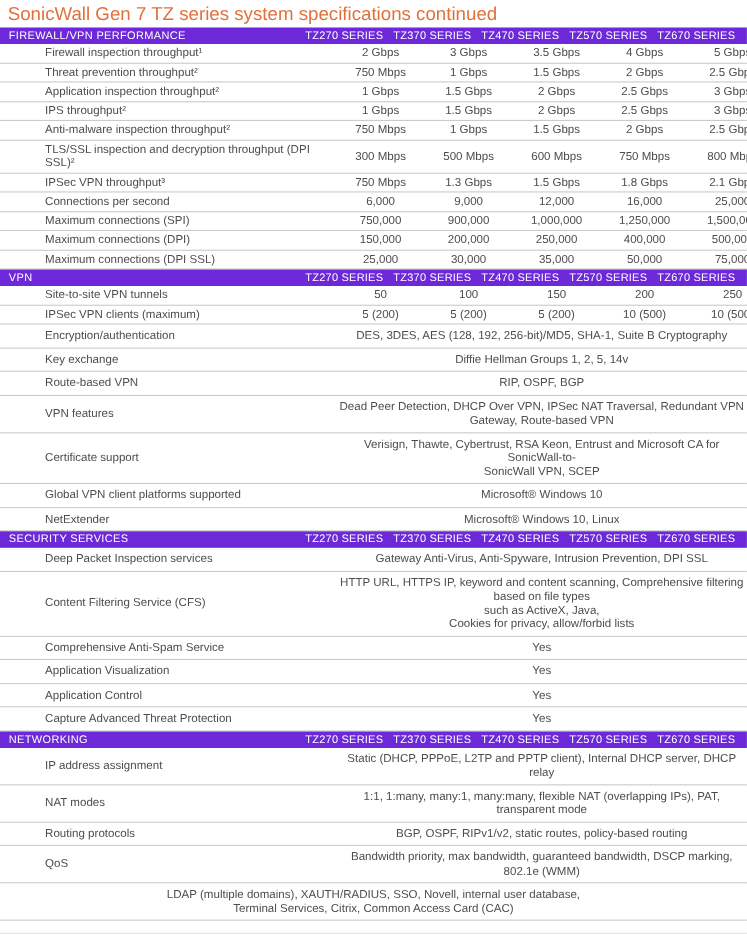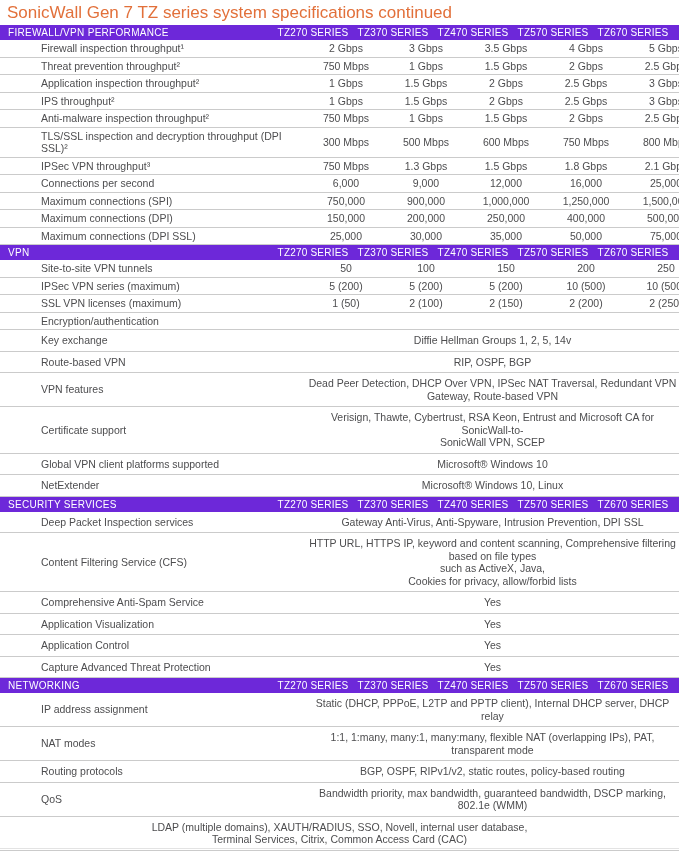--- a/index.html
+++ b/index.html
@@ -171,37 +171,30 @@
     </div>
     <div class="row">
       <div class="label">Site-to-site VPN tunnels</div>
       <div class="cell">50</div>
       <div class="cell">100</div>
       <div class="cell">150</div>
       <div class="cell">200</div>
       <div class="cell">250</div>
     </div>
     <div class="row">
-      <div class="label">IPSec VPN series (maximum)</div>
+      <div class="label">IPSec VPN clients (maximum)</div>
       <div class="cell">5 (200)</div>
       <div class="cell">5 (200)</div>
       <div class="cell">5 (200)</div>
       <div class="cell">10 (500)</div>
       <div class="cell">10 (500)</div>
     </div>
     <div class="row">
-      <div class="label">SSL VPN licenses (maximum)</div>
-      <div class="cell">1 (50)</div>
-      <div class="cell">2 (100)</div>
-      <div class="cell">2 (150)</div>
-      <div class="cell">2 (200)</div>
-      <div class="cell">2 (250)</div>
-    </div>
-    <div class="row">
       <div class="label">Encryption/authentication</div>
+      <div class="span-cell">DES, 3DES, AES (128, 192, 256-bit)/MD5, SHA-1, Suite B Cryptography</div>
     </div>
     <div class="row">
       <div class="label">Key exchange</div>
       <div class="span-cell">Diffie Hellman Groups 1, 2, 5, 14v</div>
     </div>
     <div class="row">
       <div class="label">Route-based VPN</div>
       <div class="span-cell">RIP, OSPF, BGP</div>
     </div>
     <div class="row">

